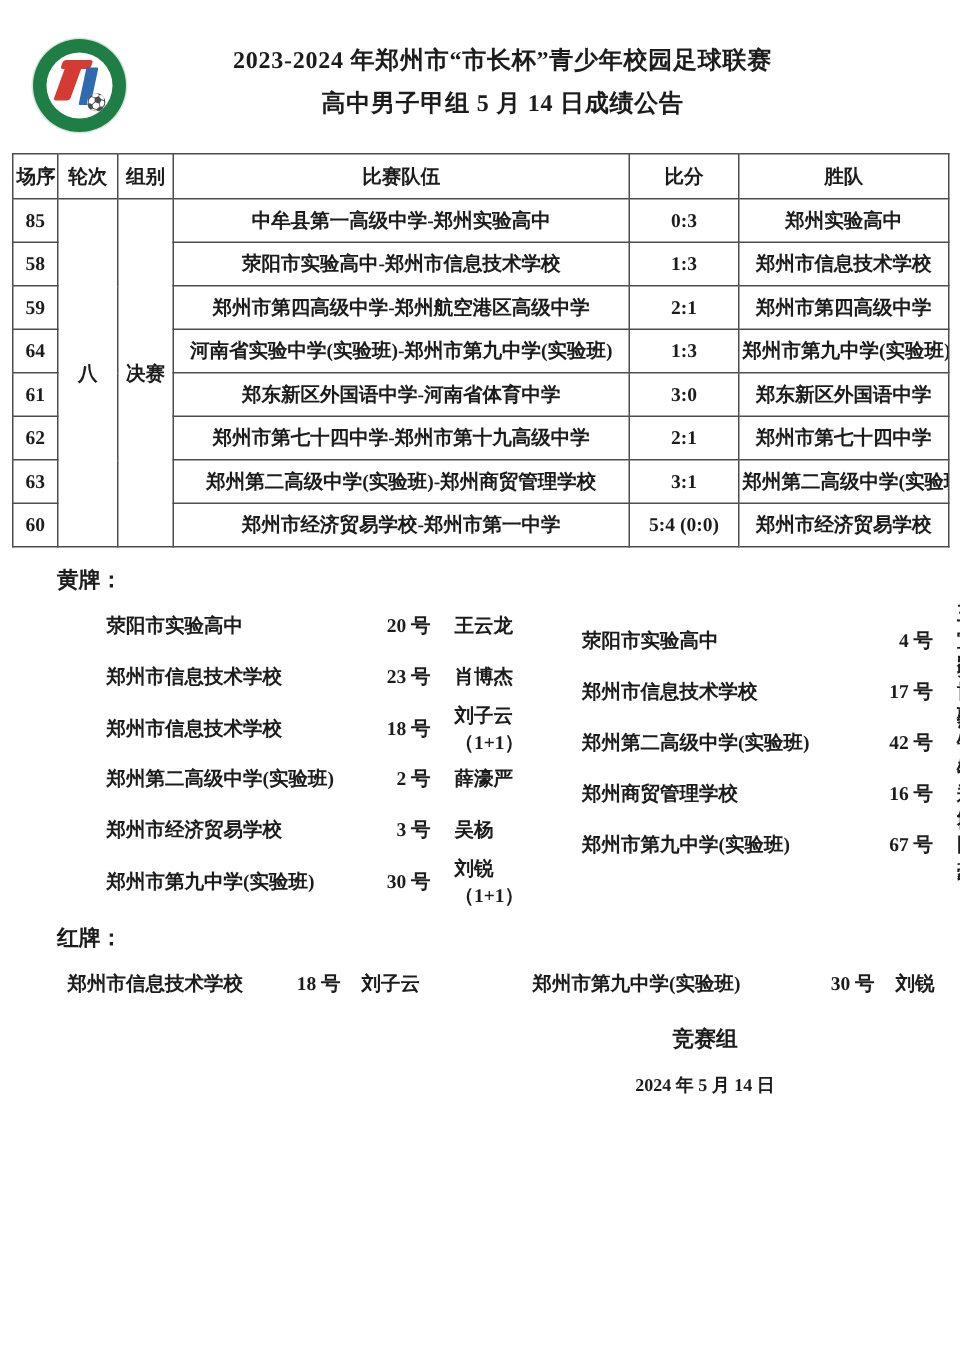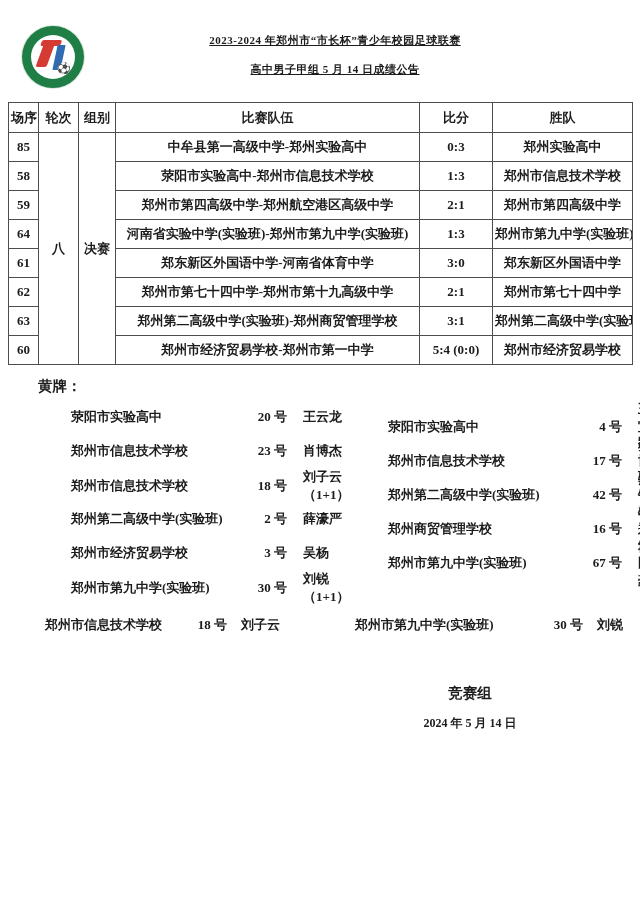--- a/index.html
+++ b/index.html
@@ -30,21 +30,21 @@
     content:""; position:absolute; left:-3px; top:-2px; width:20px; height:6px;
     background:#d43c33; border-radius:2px;
   }
   .logo-blue {
     position:absolute; left:24px; top:10px; width:8px; height:25px;
     background:#2f6bb3; transform:skewX(-12deg); border-radius:1px;
   }
   .logo-ball { position:absolute; right:4px; bottom:5px; font-size:11px; line-height:1;
     font-family:"DejaVu Sans",sans-serif; }
   .titles { text-align:center; padding-left:40px; padding-right:10px; }
-  .title-line { font-size:11px; font-weight:bold; letter-spacing:0.5px; line-height:29px;text-decoration:underline; }
+  .title-line { font-size:16px; font-weight:bold; letter-spacing:0.5px; line-height:29px; }
 
   
   table.results {
     width:624px; margin:10px 8px 0 8px; border-collapse:collapse; table-layout:fixed;
   }
   table.results th, table.results td {
     border:1px solid #4d4d4d; text-align:center; vertical-align:middle;
     font-weight:bold; font-size:13px; padding:0 2px; overflow:hidden; white-space:nowrap;
   }
   table.results th { height:30px; }
@@ -224,20 +224,21 @@
         <span class="pname">袁郑博</span>
       </div>
       <div class="card-entry">
         <span class="school">郑州市第九中学(实验班)</span>
         <span class="num">67 号</span>
         <span class="pname">朱国豪</span>
       </div>
     </div>
   </div>
 
+  <div class="section-label">红牌：</div>
   <div class="red-line">
     <div class="red-entry first">
       <span class="school">郑州市信息技术学校</span>
       <span class="num">18 号</span>
       <span class="pname">刘子云</span>
     </div>
     <div class="red-entry second">
       <span class="school">郑州市第九中学(实验班)</span>
       <span class="num">30 号</span>
       <span class="pname">刘锐</span>

